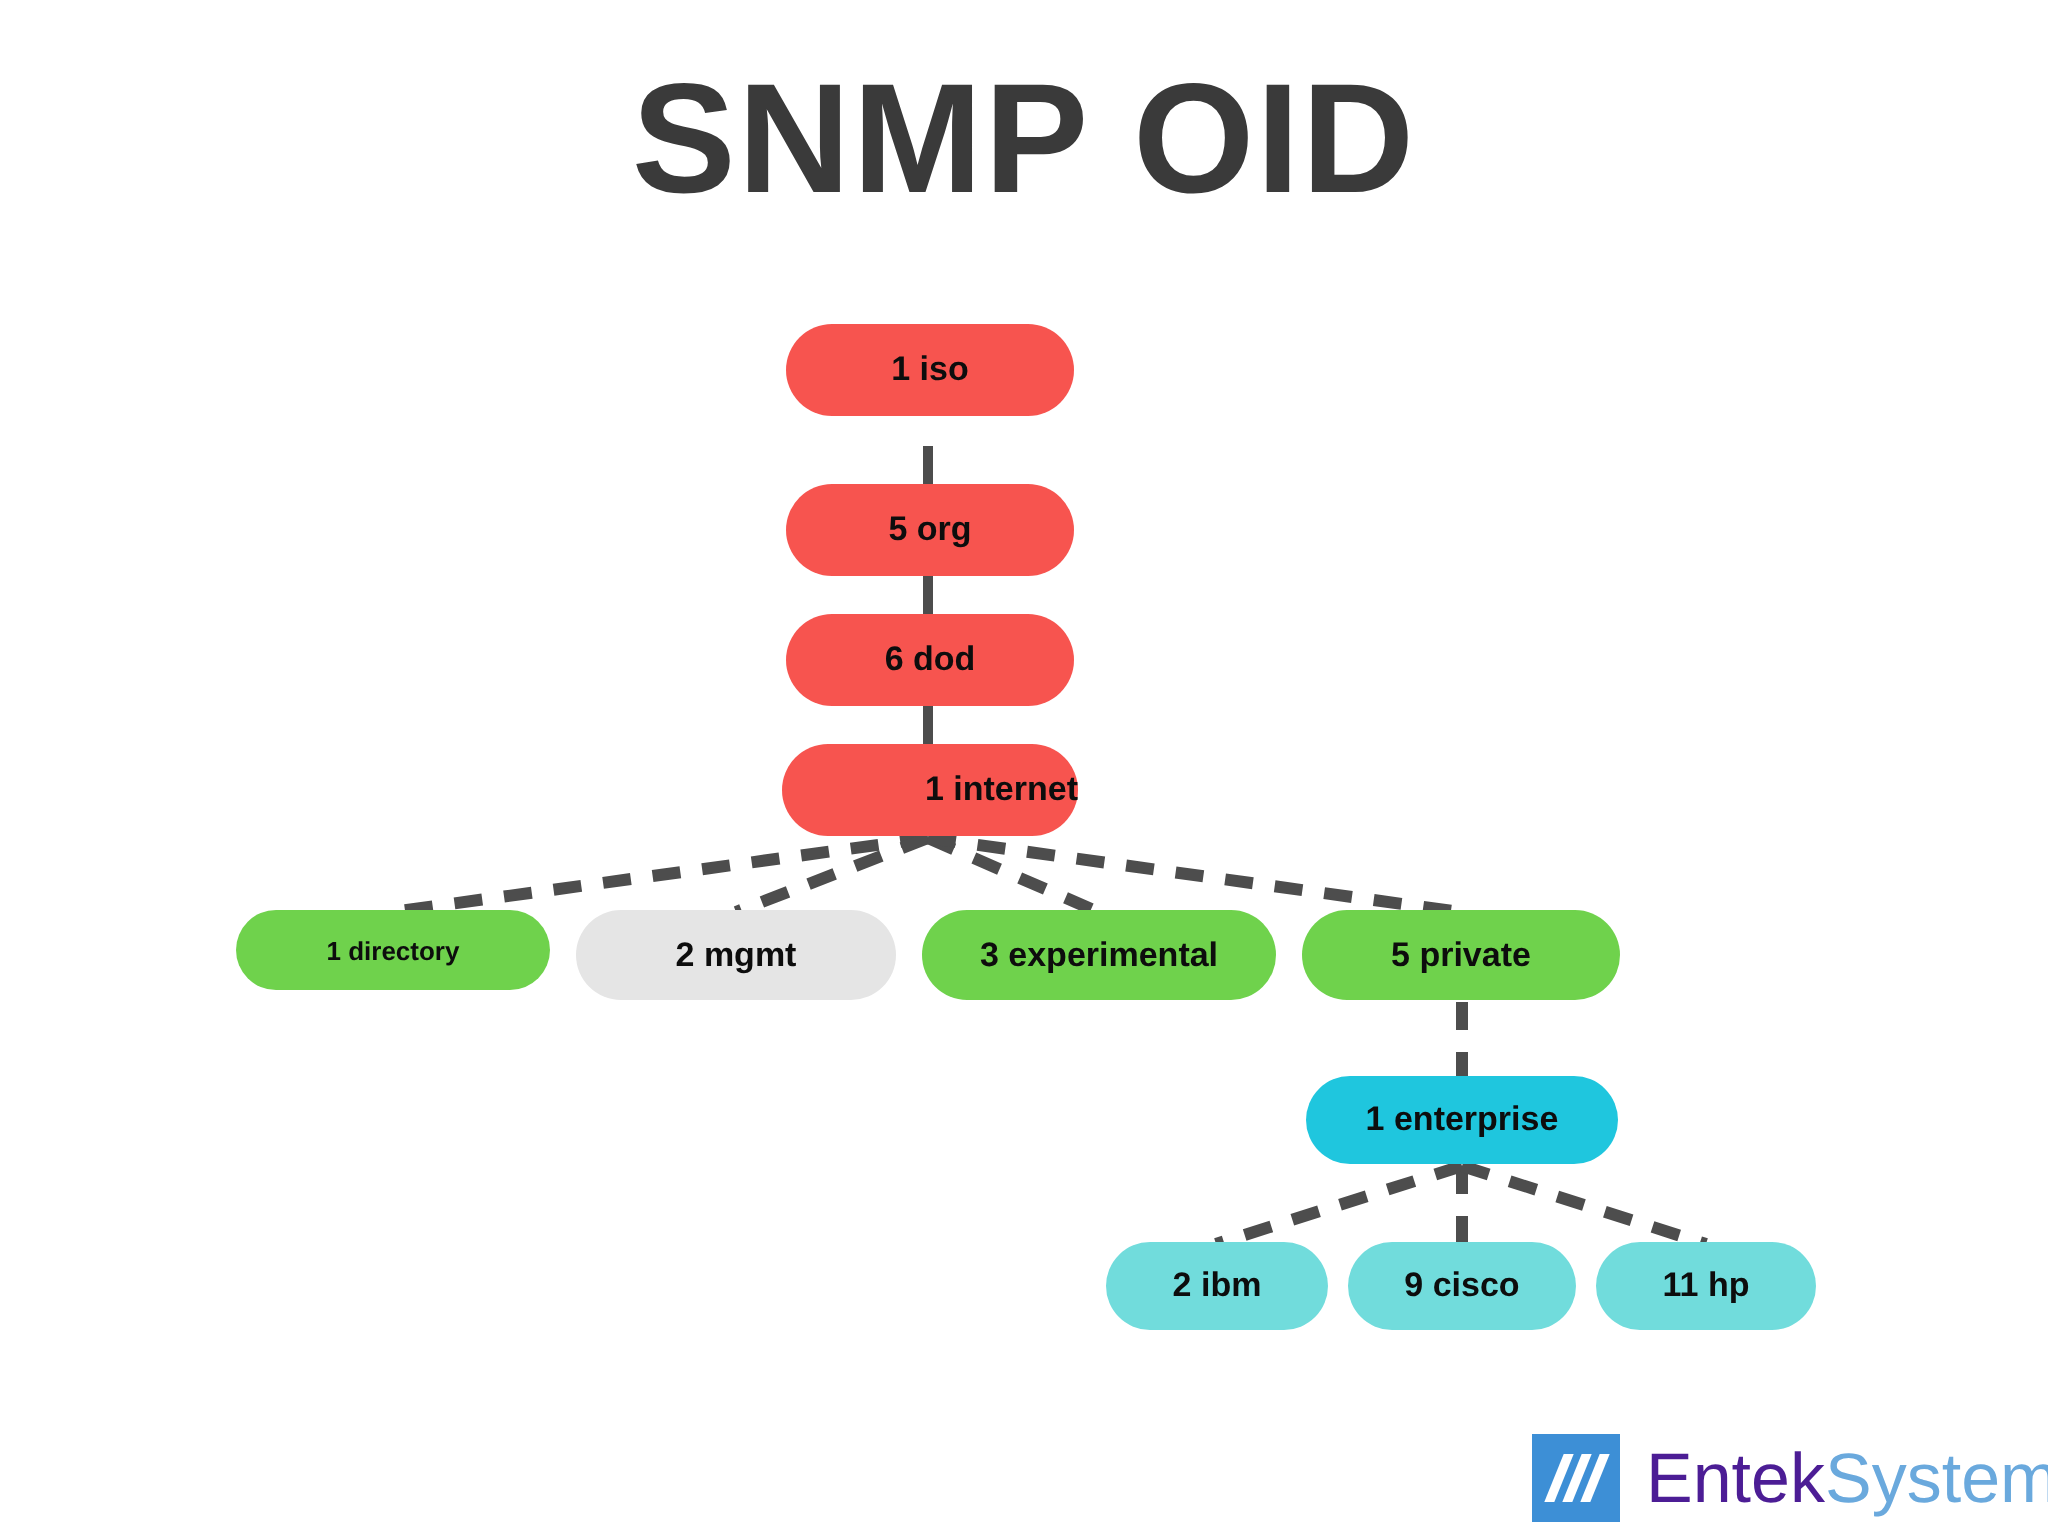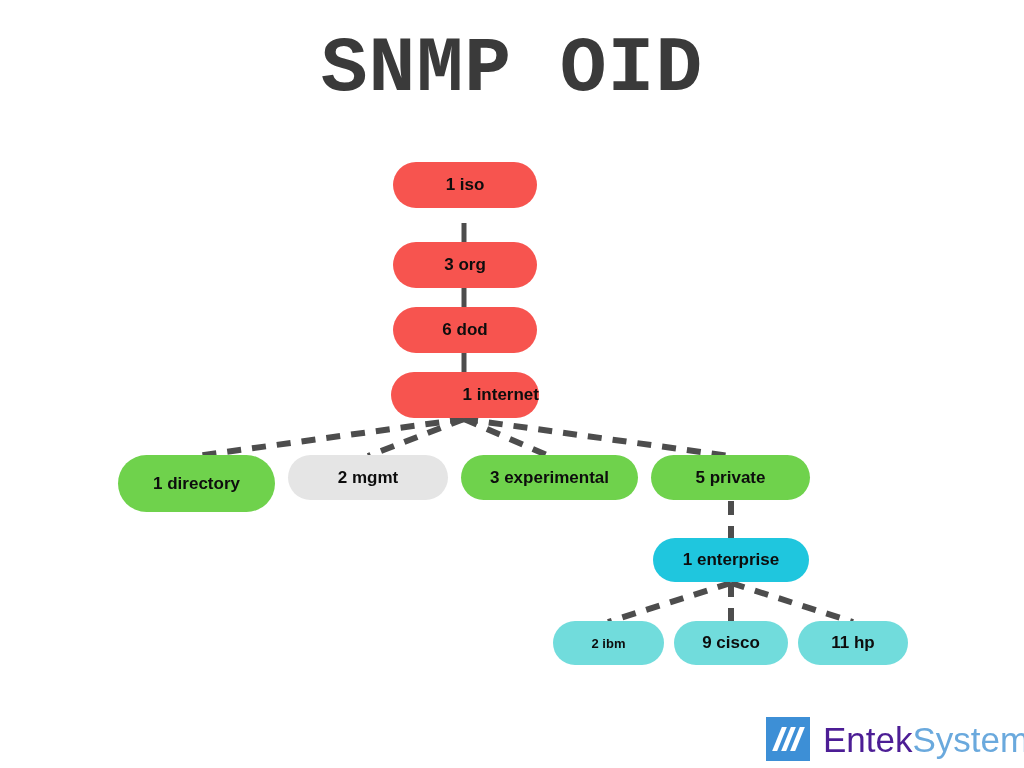--- a/index.html
+++ b/index.html
@@ -17,21 +17,21 @@
     height: 768px;
     background: #ffffff;
     overflow: hidden;
   }
   #title {
     position: absolute;
     left: 0;
     top: 30px;
     width: 1024px;
     text-align: center;
-    font-family: Liberation Mono, monospace;
+    font-family: Liberation Sans, sans-serif;
     font-size: 78px;
     font-weight: bold;
     letter-spacing: 1px;
     color: #3a3a3a;
     line-height: 1;
     white-space: nowrap;
   }
   
   #edges {
     position: absolute;
@@ -117,44 +117,44 @@
       <line x1="731" y1="583" x2="608" y2="622" stroke="#4d4d4d" stroke-width="6" stroke-linecap="butt" stroke-dasharray="14 11"></line>
       <line x1="731" y1="583" x2="731" y2="622" stroke="#4d4d4d" stroke-width="6" stroke-linecap="butt" stroke-dasharray="14 11"></line>
       <line x1="731" y1="583" x2="853" y2="622" stroke="#4d4d4d" stroke-width="6" stroke-linecap="butt" stroke-dasharray="14 11"></line>
     </svg>
 
   <div id="nodes-layer">
       <div class="node node-red" style="left: 393px; top: 162px; width: 144px; height: 46px; font-size: 17px; background: rgb(247, 84, 79);">
         <span>1 iso</span>
       </div>
       <div class="node node-red" style="left: 393px; top: 242px; width: 144px; height: 46px; font-size: 17px; background: rgb(247, 84, 79);">
-        <span>3 org</span>
+        <span>5 org</span>
       </div>
       <div class="node node-red" style="left: 393px; top: 307px; width: 144px; height: 46px; font-size: 17px; background: rgb(247, 84, 79);">
         <span>6 dod</span>
       </div>
       <div class="node node-red" style="left: 391px; top: 372px; width: 148px; height: 46px; font-size: 17px; background: rgb(247, 84, 79); justify-content: flex-end;">
         <span>1 internet</span>
       </div>
-      <div class="node node-green" style="left: 118px; top: 455px; width: 157px; height: 57px; font-size: 17px; background: rgb(111, 210, 76);">
+      <div class="node node-green" style="left: 118px; top: 455px; width: 157px; height: 40px; font-size: 13px; background: rgb(111, 210, 76);">
         <span>1 directory</span>
       </div>
       <div class="node node-green" style="left: 288px; top: 455px; width: 160px; height: 45px; font-size: 17px; background: #e5e5e5;">
         <span>2 mgmt</span>
       </div>
       <div class="node node-green" style="left: 461px; top: 455px; width: 177px; height: 45px; font-size: 17px; background: rgb(111, 210, 76);">
         <span>3 experimental</span>
       </div>
       <div class="node node-green" style="left: 651px; top: 455px; width: 159px; height: 45px; font-size: 17px; background: rgb(111, 210, 76);">
         <span>5 private</span>
       </div>
       <div class="node node-cyan" style="left: 653px; top: 538px; width: 156px; height: 44px; font-size: 17px; background: rgb(31, 198, 222);">
         <span>1 enterprise</span>
       </div>
-      <div class="node node-teal" style="left: 553px; top: 621px; width: 111px; height: 44px; font-size: 13px; background: rgb(113, 220, 220);">
+      <div class="node node-teal" style="left: 553px; top: 621px; width: 111px; height: 44px; font-size: 17px; background: rgb(113, 220, 220);">
         <span>2 ibm</span>
       </div>
       <div class="node node-teal" style="left: 674px; top: 621px; width: 114px; height: 44px; font-size: 17px; background: rgb(113, 220, 220);">
         <span>9 cisco</span>
       </div>
       <div class="node node-teal" style="left: 798px; top: 621px; width: 110px; height: 44px; font-size: 17px; background: rgb(113, 220, 220);">
         <span>11 hp</span>
       </div>
     </div>
 

